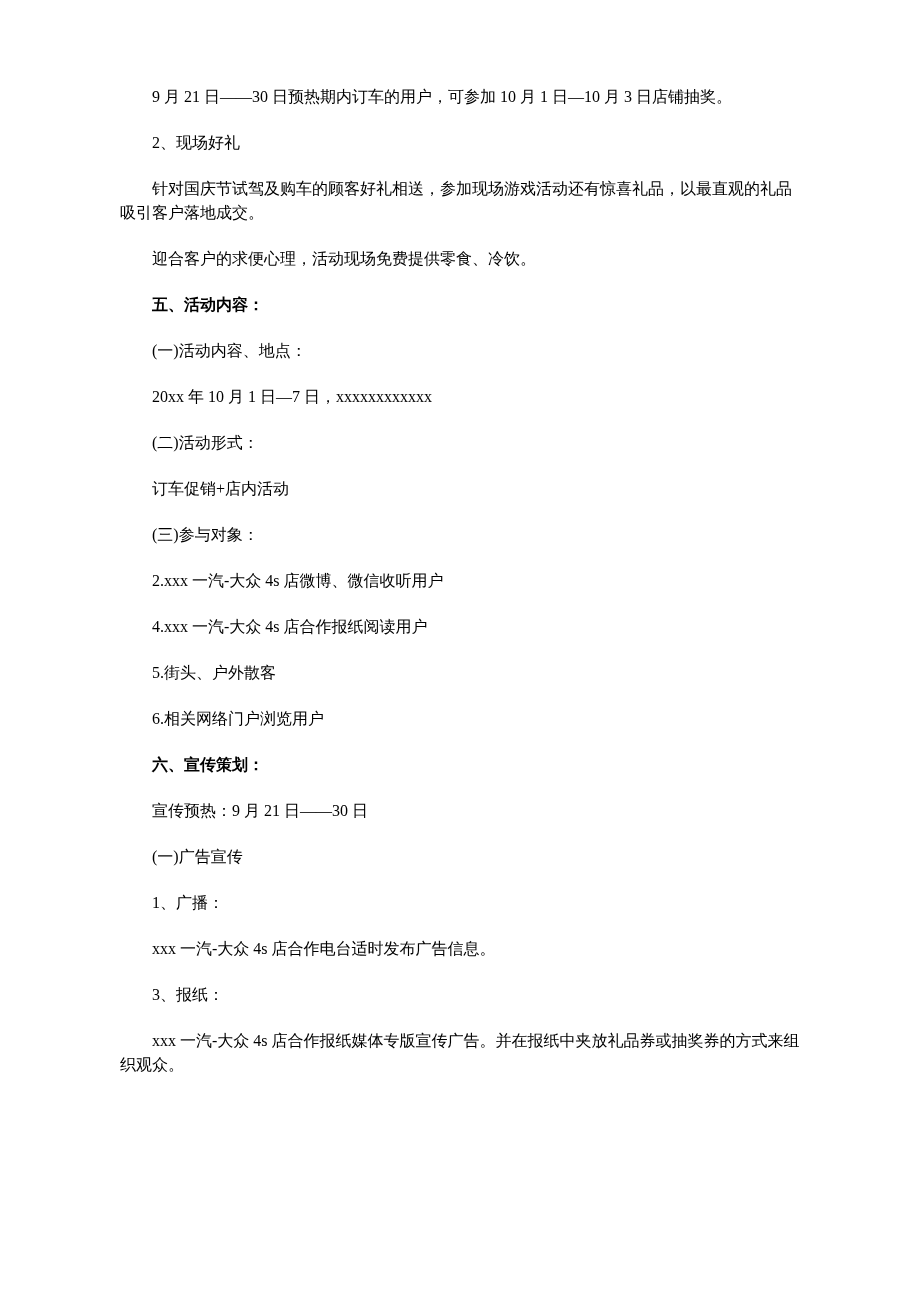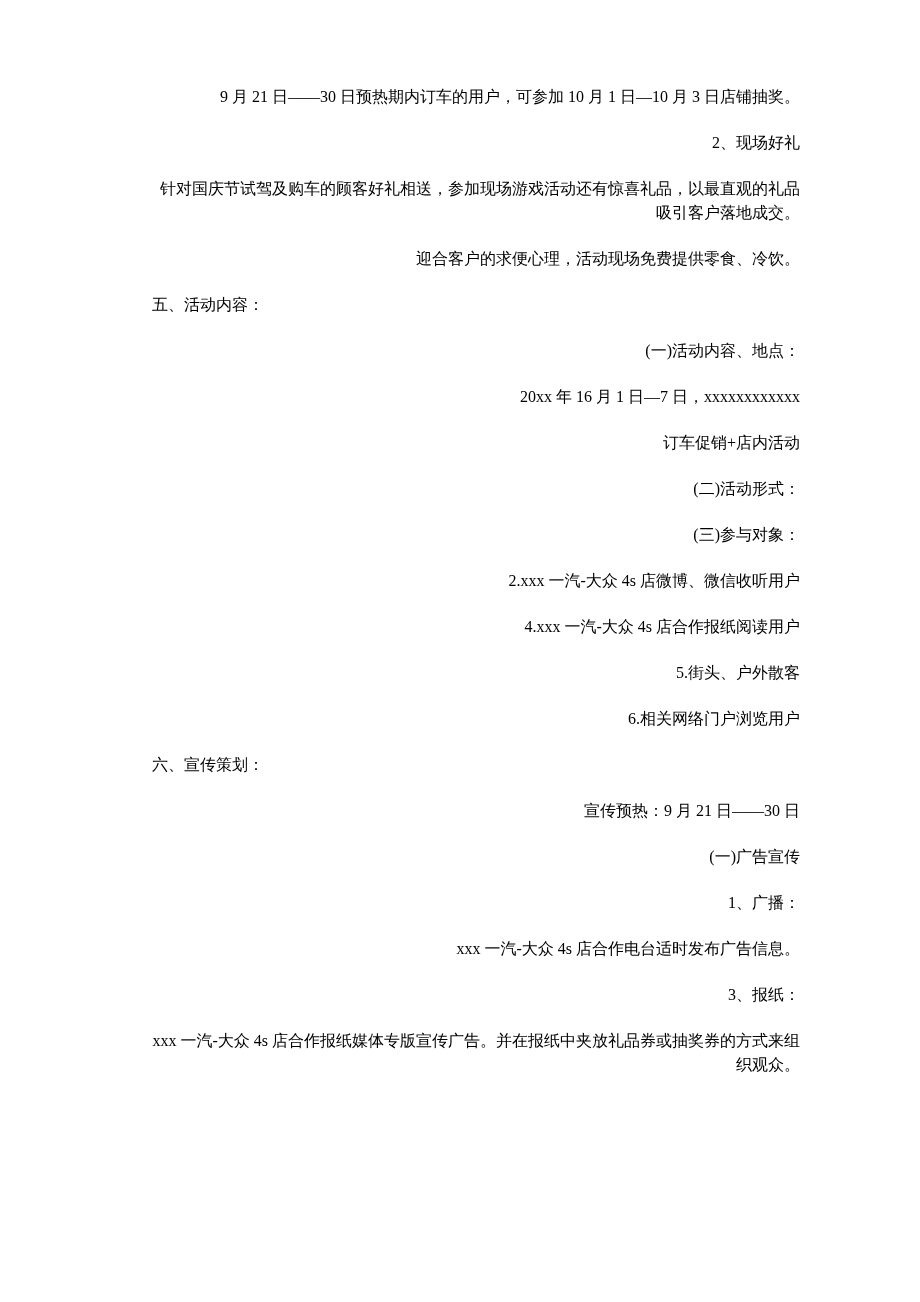--- a/index.html
+++ b/index.html
@@ -13,41 +13,40 @@
 }
 .page {
   width: 920px;
   min-height: 1302px;
   padding: 85px 120px 60px 120px;
   box-sizing: border-box;
 }
 .para {
   margin: 0 0 22px 0;
   text-indent: 2em;
-  text-align: right;
 }
 .heading {
   margin: 0 0 22px 0;
   text-indent: 2em;
-  font-weight: normal;
+  font-weight: bold;
 }
 </style>
 </head>
 <body>
 
 <div class="page">
   <p class="para">9 月 21 日——30 日预热期内订车的用户，可参加 10 月 1 日—10 月 3 日店铺抽奖。</p>
   <p class="para">2、现场好礼</p>
   <p class="para">针对国庆节试驾及购车的顾客好礼相送，参加现场游戏活动还有惊喜礼品，以最直观的礼品吸引客户落地成交。</p>
   <p class="para">迎合客户的求便心理，活动现场免费提供零食、冷饮。</p>
   <p class="heading">五、活动内容：</p>
   <p class="para">(一)活动内容、地点：</p>
-  <p class="para">20xx 年 16 月 1 日—7 日，xxxxxxxxxxxx</p>
+  <p class="para">20xx 年 10 月 1 日—7 日，xxxxxxxxxxxx</p>
+  <p class="para">(二)活动形式：</p>
   <p class="para">订车促销+店内活动</p>
-  <p class="para">(二)活动形式：</p>
   <p class="para">(三)参与对象：</p>
   <p class="para">2.xxx 一汽-大众 4s 店微博、微信收听用户</p>
   <p class="para">4.xxx 一汽-大众 4s 店合作报纸阅读用户</p>
   <p class="para">5.街头、户外散客</p>
   <p class="para">6.相关网络门户浏览用户</p>
   <p class="heading">六、宣传策划：</p>
   <p class="para">宣传预热：9 月 21 日——30 日</p>
   <p class="para">(一)广告宣传</p>
   <p class="para">1、广播：</p>
   <p class="para">xxx 一汽-大众 4s 店合作电台适时发布广告信息。</p>

